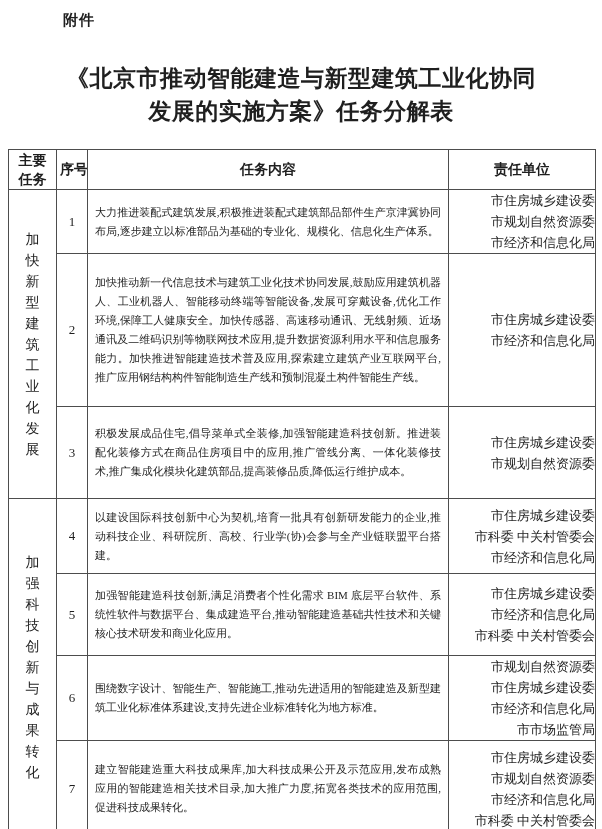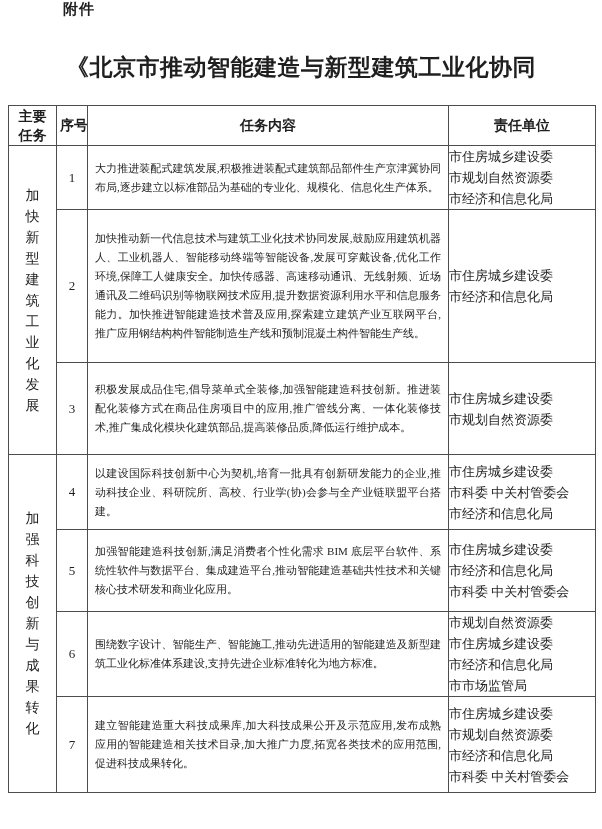--- a/index.html
+++ b/index.html
@@ -4,21 +4,21 @@
 <style>
   html, body { margin: 0; padding: 0; background: #ffffff; }
   body {
     width: 602px; height: 829px;
     font-family: "Liberation Serif", "DejaVu Serif", serif;
     color: #1f1f1f;
     position: relative;
     overflow: hidden;
   }
   .attachment {
-    margin: 0 0 0 63px;
+    margin: 11px 0 0 63px;
     font-size: 15px;
     font-weight: bold;
     letter-spacing: 1px;
   }
   .doc-title {
     margin-top: 32px;
     text-align: center;
     font-size: 23px;
     font-weight: bold;
     line-height: 33px;
@@ -75,33 +75,34 @@
   }
   td.content-cell {
     vertical-align: middle;
     font-size: 11px;
     line-height: 19px;
     text-align: justify;
     padding: 2px 7px;
   }
   td.unit-cell {
     vertical-align: middle;
-    text-align: left;
+    text-align: right;
     font-size: 13px;
   }
   td.unit-cell .unit-line { line-height: 21px; white-space: nowrap; }
   .th-wrap { width: 34px; margin: 0 auto; word-break: break-all; }
 </style>
 </head>
 <body>
 
 <div class="attachment">附件</div>
 
 <div class="doc-title">
   <div>《北京市推动智能建造与新型建筑工业化协同</div>
+  <div>发展的实施方案》任务分解表</div>
 </div>
 
 <table class="task-table">
   <colgroup>
     <col class="c-group">
       <col class="c-no">
       <col class="c-task">
       <col class="c-unit">
   </colgroup>
   <tbody>

